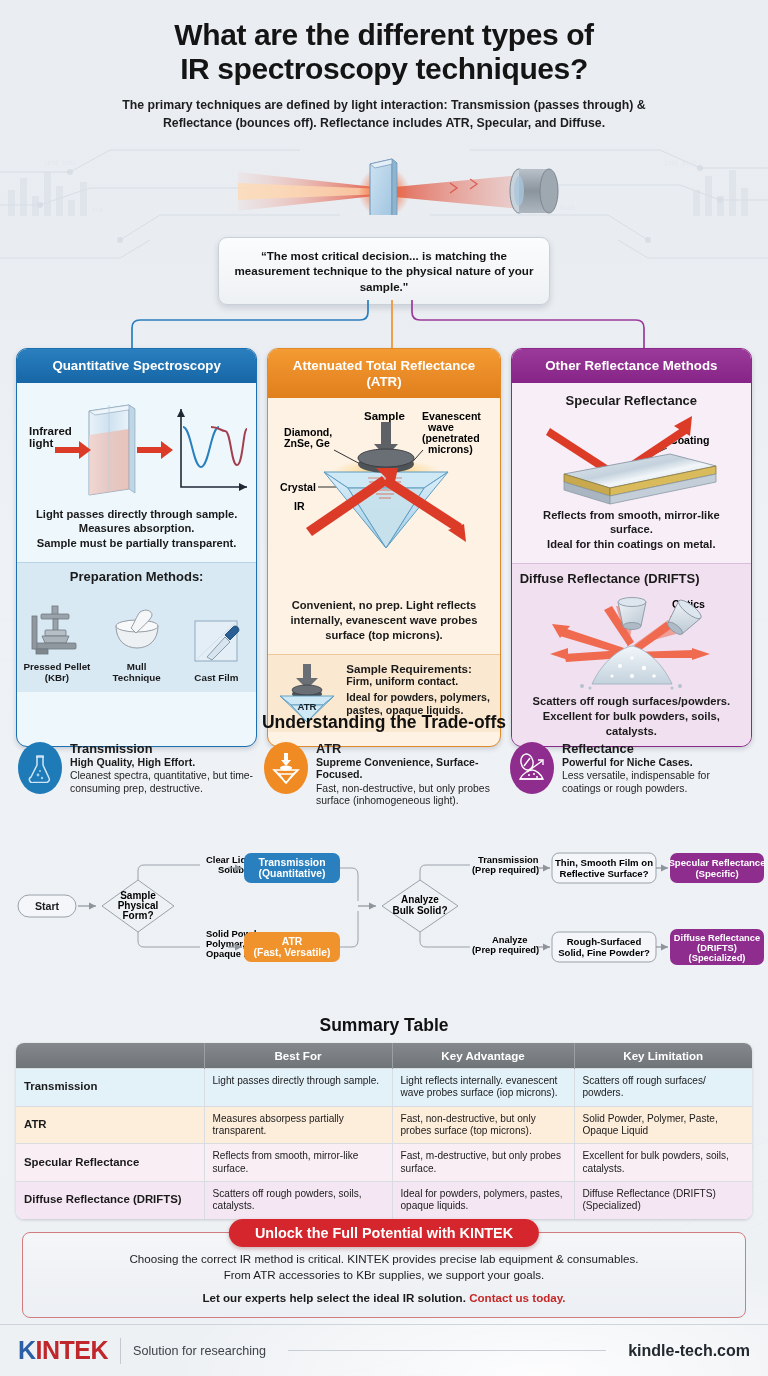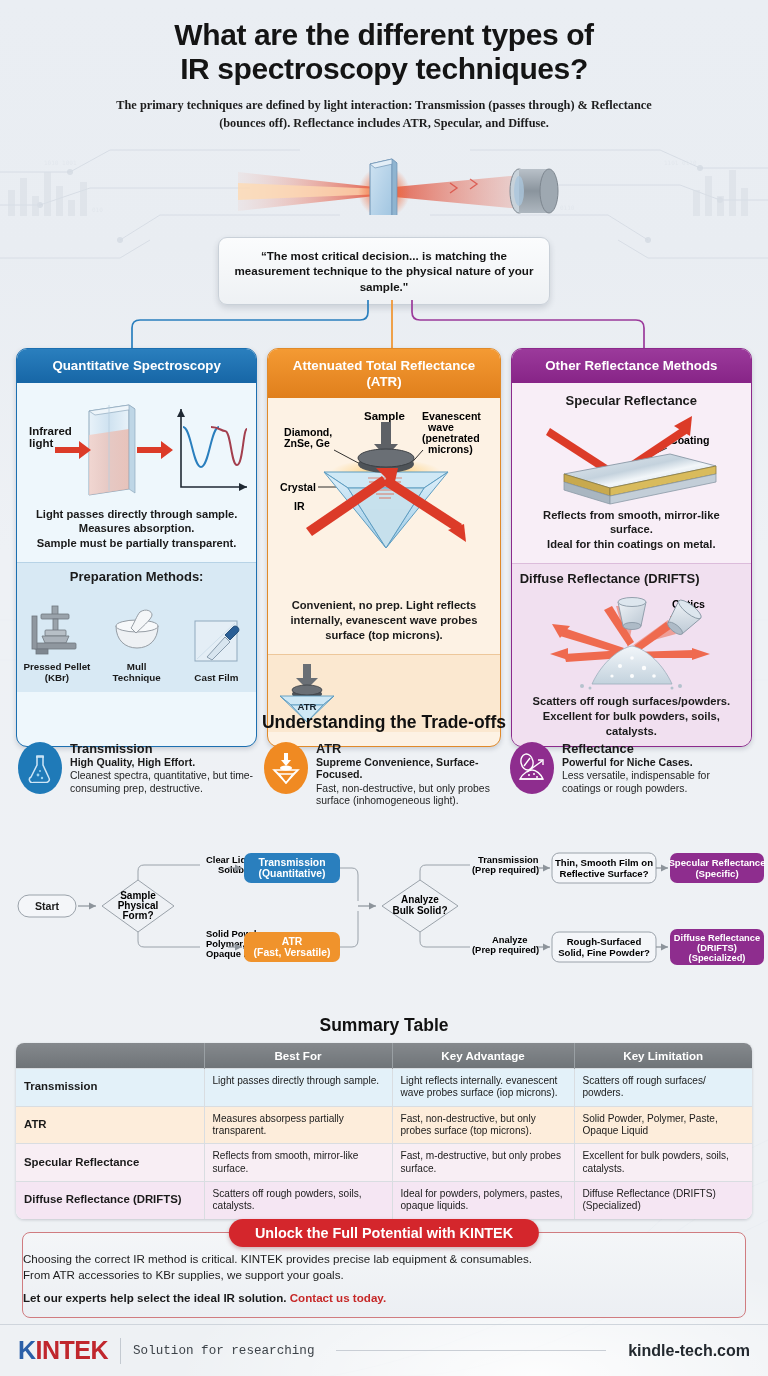--- a/index.html
+++ b/index.html
@@ -31,21 +31,21 @@
   }
 
   
   .hero { position: relative; padding-top: 18px; text-align: center; }
   h1.title {
     font-size: 30px; line-height: 1.12; font-weight: 800; letter-spacing: -0.4px;
     color: #141414; padding: 0 48px;
   }
   .subtitle {
     margin: 12px auto 0; width: 560px; font-size: 12.3px; line-height: 1.45;
-    font-weight: 700; color: #1d1d1d; font-family: Liberation Serif, serif;
+    font-weight: 700; color: #1d1d1d;
   }
 
   
   .beam-wrap { position: relative; height: 76px; margin-top: 6px; }
 
   
   .quote-box {
     position: absolute; left: 218px; top: 237px; width: 332px; height: 68px;
     background: linear-gradient(180deg,#fbfcfd,#eef1f4);
     border: 1px solid #c9d0d8; border-radius: 9px;
@@ -122,39 +122,39 @@
   tr.r1 td { background: #e3f1f9; }
   tr.r2 td { background: #fdeddb; }
   tr.r3 td { background: #f8eef4; }
   tr.r4 td { background: #f5e6f3; }
 
   
   .cta {
     position: absolute; left: 22px; top: 1232px; width: 724px; height: 86px;
     border: 1.4px solid #d07c80; border-radius: 8px;
     background: linear-gradient(180deg,#f4f6f8,#eceff3);
-    padding-top: 18px; text-align: left;
+    padding-top: 18px; text-align: center;
   }
   .cta-pill {
     position: absolute; left: 50%; top: -14px; transform: translateX(-50%);
     background: #d4262c; color: #fff; font-size: 14.4px; font-weight: 800;
     padding: 6px 26px; border-radius: 16px; white-space: nowrap;
     box-shadow: 0 2px 4px rgba(120,20,25,.3);
   }
   .cta p1, .cta .line { display: block; font-size: 11.6px; line-height: 1.4; color: #1c1c1c; }
   .cta .bold-line { margin-top: 8px; font-size: 11.6px; font-weight: 800; }
   .cta .bold-line .red { color: #c62828; }
 
   
   .footer { position: absolute; left: 0; bottom: 0; width: 768px; height: 52px;
     border-top: 1px solid #cfd5dc; display: flex; align-items: center; padding: 0 18px; gap: 12px; }
   .logo { font-size: 25px; font-weight: 800; letter-spacing: -0.5px; color: #c0272d; line-height: 1; }
   .logo .k2 { color: #2a5fa8; }
   .divider-v { width: 1px; height: 26px; background: #c4cad1; }
-  .tagline { font-size: 12.6px; color: #3d4349; font-family: Liberation Mono, monospace; }
+  .tagline { font-size: 12.6px; color: #3d4349; }
   .rule { flex: 1; height: 1px; background: #c9ced5; margin: 0 10px; }
   .site { font-size: 16px; font-weight: 700; color: #23292f; }
 </style>
 </head>
 <body>
 
 <div class="page">
 
   <svg class="bg-tech" viewBox="0 0 768 1376">
     <g stroke="#c3cbd6" stroke-width="1" fill="none" opacity=".85">
@@ -425,20 +425,25 @@
             <path d="M20 16 h22 l-11 11 z"></path>
           </g>
           <ellipse cx="31" cy="32" rx="15" ry="5" fill="#4e5358"></ellipse>
           <ellipse cx="31" cy="28" rx="15" ry="5" fill="#6a6f75" stroke="#3c4045" stroke-width=".8"></ellipse>
           <path d="M4 34 L58 34 L47 43 L15 43 Z" fill="#cfe8f5" stroke="#5d9cc0" stroke-width=".9"></path>
           <path d="M4 34 L15 43 L31 60 Z" fill="#d9eefa" stroke="#5d9cc0" stroke-width=".9"></path>
           <path d="M58 34 L47 43 L31 60 Z" fill="#bfe0f0" stroke="#5d9cc0" stroke-width=".9"></path>
           <path d="M15 43 L47 43 L31 60 Z" fill="#cfe8f5" stroke="#5d9cc0" stroke-width=".9"></path>
           <text x="31" y="48" font-size="9.6" font-weight="800" text-anchor="middle" fill="#14202a">ATR</text>
         </svg>
+        <div class="req-text">
+          <div class="req-title">Sample Requirements:</div>
+          <div class="req-line">Firm, uniform contact.</div>
+          <div class="req-line" style="margin-top:3px">Ideal for powders, polymers, pastes, opaque liquids.</div>
+        </div>
       </div>
     </div>
 
     <div class="card c3">
       <div class="card-head">Other Reflectance Methods</div>
       <div class="card-body">
         <div class="sub-block">
           <div class="sub-head">Specular Reflectance</div>
           <svg class="fig" width="222" height="98" viewBox="0 0 222 98">
             <defs>

